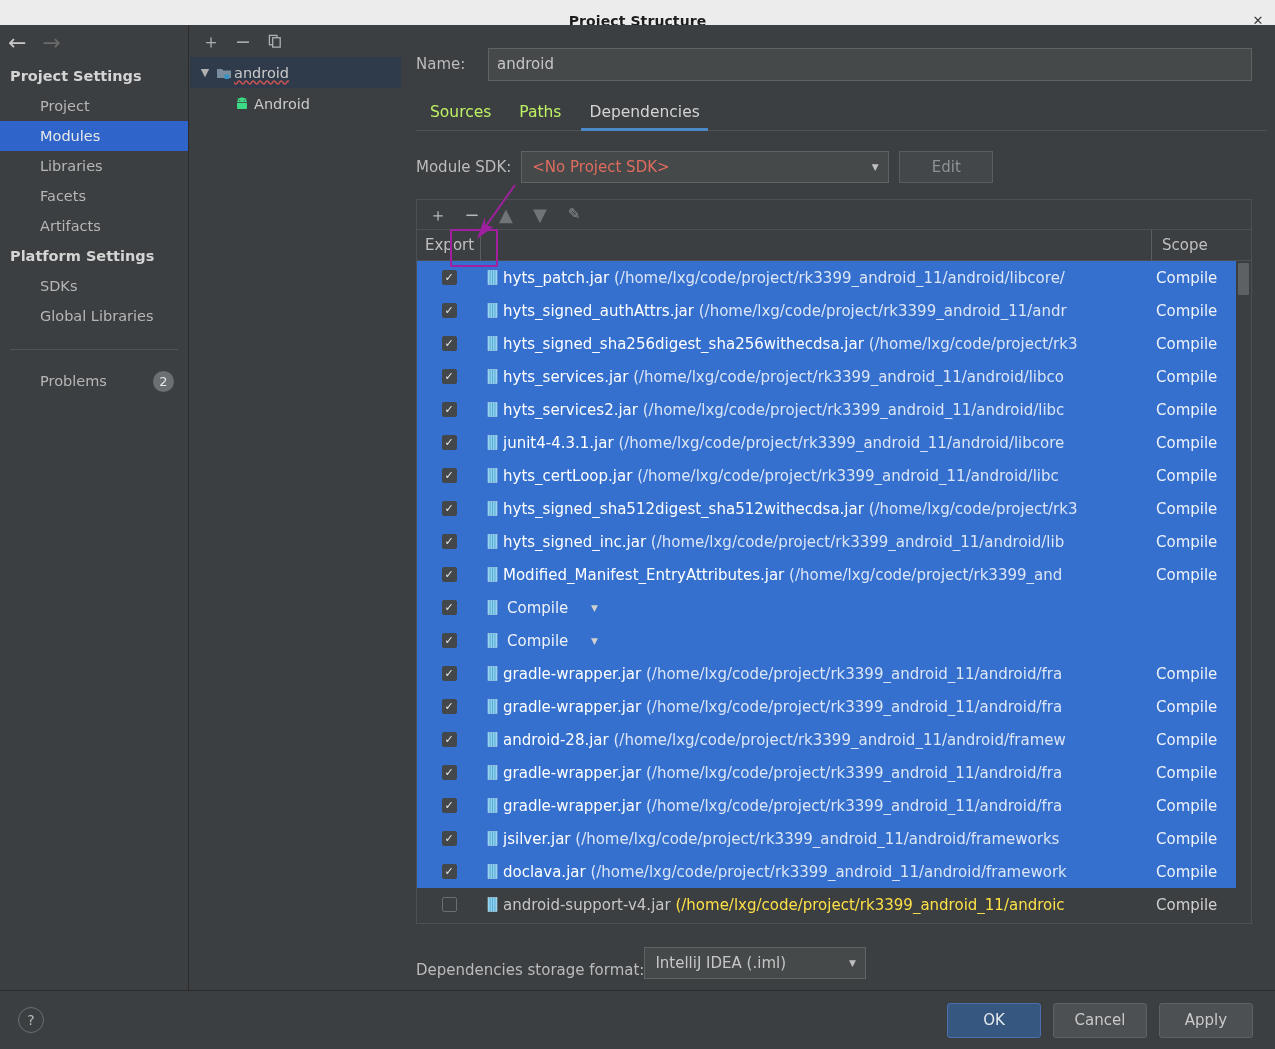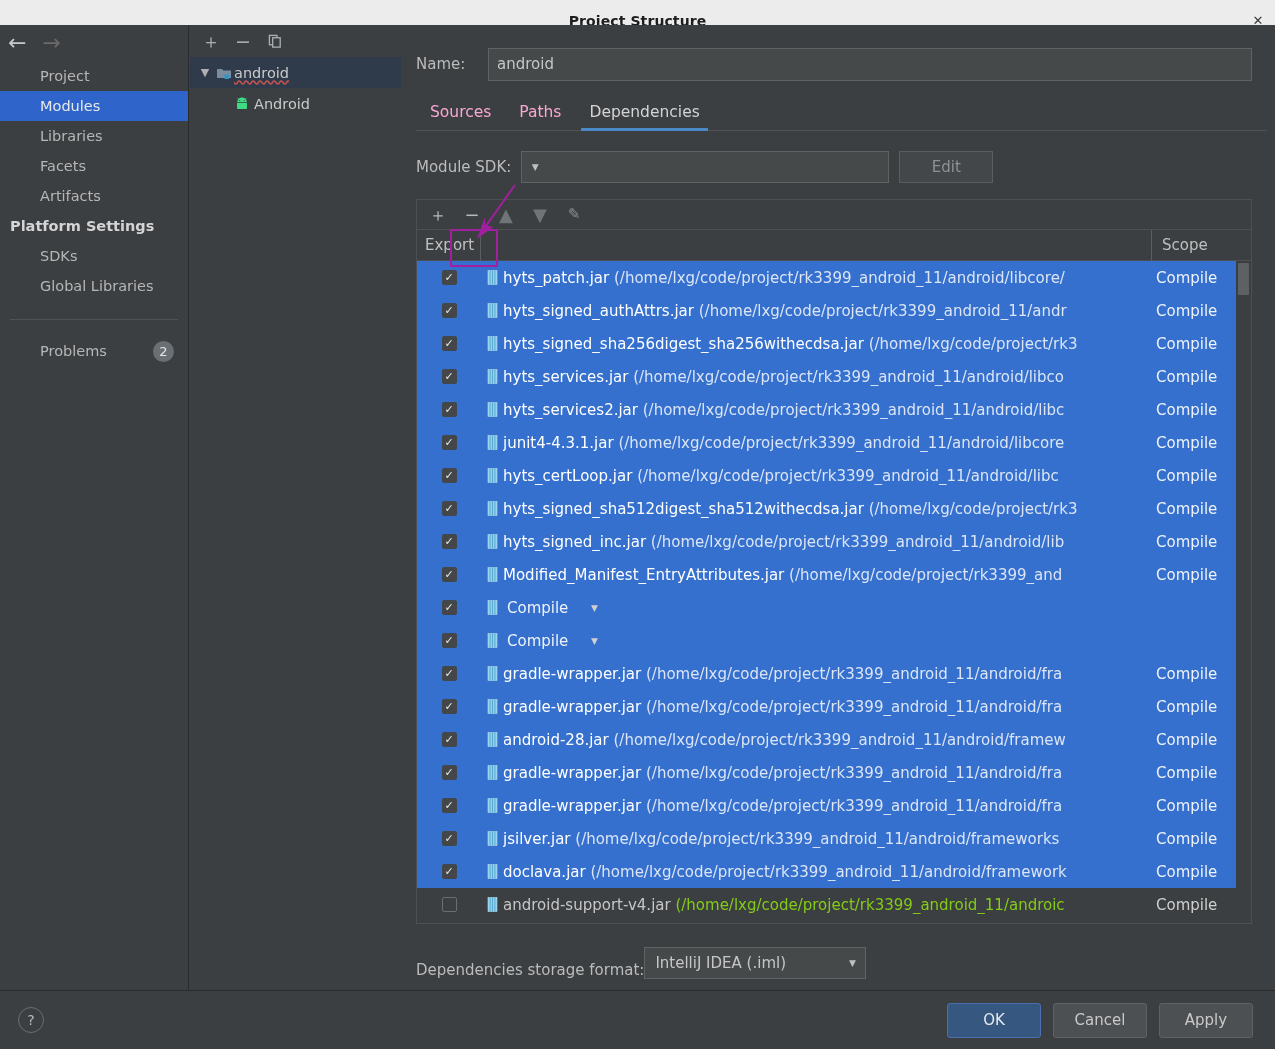--- a/index.html
+++ b/index.html
@@ -121,21 +121,21 @@
     outline: none;
   }
 
   .tabs {
     display: flex; align-items: flex-end; gap: 0;
     margin: 16px 0 0 15px; height: 34px;
     border-bottom: 1px solid #4f5355;
     padding-right: 15px;
   }
   .tab {
-    font-size: 15.5px; color: #f9a8d4; padding: 0 14px 9px 14px;
+    font-size: 15.5px; color: #bef264; padding: 0 14px 9px 14px;
     cursor: pointer; position: relative;
   }
   .tab.active { color: #d4d4d4; }
   .tab.active::after {
     content: ""; position: absolute; left: 6px; right: 6px; bottom: -1px;
     height: 3px; background: #4a88c7;
   }
 
   .sdk-row {
     display: flex; align-items: center; height: 32px;
@@ -209,21 +209,21 @@
   .row.unsel .cb { background: #3c3f41; border: 1px solid #6a6e70; color: transparent; }
 
   .jar-ic { width: 22px; display: flex; align-items: center; justify-content: center; }
   .name-cell {
     flex: 1; overflow: hidden; text-overflow: clip; white-space: nowrap;
     padding-right: 2px;
   }
   .row.sel .fname { color: #ffffff; }
   .row.sel .fpath { color: #dbe5f5; }
   .row.unsel .fname { color: #c6c6c6; }
-  .row.unsel .fpath { color: #84cc16; }
+  .row.unsel .fpath { color: #fde047; }
   .scope-cell {
     width: 99px; display: flex; align-items: center; gap: 8px;
     padding-left: 4px; overflow: hidden;
   }
   .scope-cell .sv { flex: 1; }
   .row.sel .sv { color: #eef2f8; }
   .row.unsel .sv { color: #cfcfcf; }
   .scope-cell .sa { font-size: 9px; color: #cfcfcf; padding-right: 4px; }
   .row.unsel .sa { color: #b9b9b9; }
 
@@ -284,20 +284,21 @@
 </div>
 
 <div class="body">
 
   <div class="sidebar">
     <div class="navbtns">
       <div class="navbtn back">←</div>
       <div class="navbtn fwd">→</div>
     </div>
     <div id="sidebar-groups">
+        <div class="sec-title">Project Settings</div>
         <div class="nav-item">Project</div>
         <div class="nav-item selected">Modules</div>
         <div class="nav-item">Libraries</div>
         <div class="nav-item">Facets</div>
         <div class="nav-item">Artifacts</div>
         <div class="sec-title">Platform Settings</div>
         <div class="nav-item">SDKs</div>
         <div class="nav-item">Global Libraries</div>
       </div>
     <div class="sidebar-sep"></div>
@@ -354,20 +355,21 @@
 
     <div class="tabs" id="tabs">
         <div class="tab">Sources</div>
         <div class="tab">Paths</div>
         <div class="tab active">Dependencies</div>
       </div>
 
     <div class="sdk-row">
       <span class="sdk-label">Module SDK:</span>
       <div class="combo" id="sdk-combo">
+        <span class="val">&lt;No Project SDK&gt;</span>
         <span class="arrow">▼</span>
       </div>
       <div class="edit-btn">Edit</div>
     </div>
 
     <div class="deps-toolbar" id="deps-toolbar">
         <div class="dtb">＋</div>
         <div class="dtb">−</div>
         <div class="dtb dim">▲</div>
         <div class="dtb dim">▼</div>

